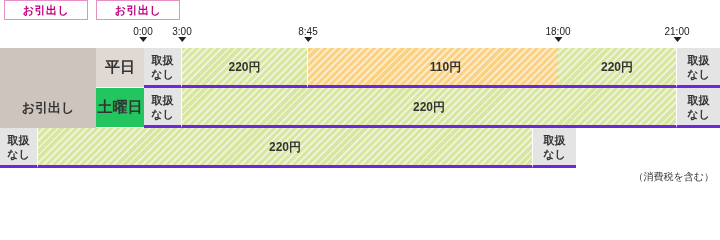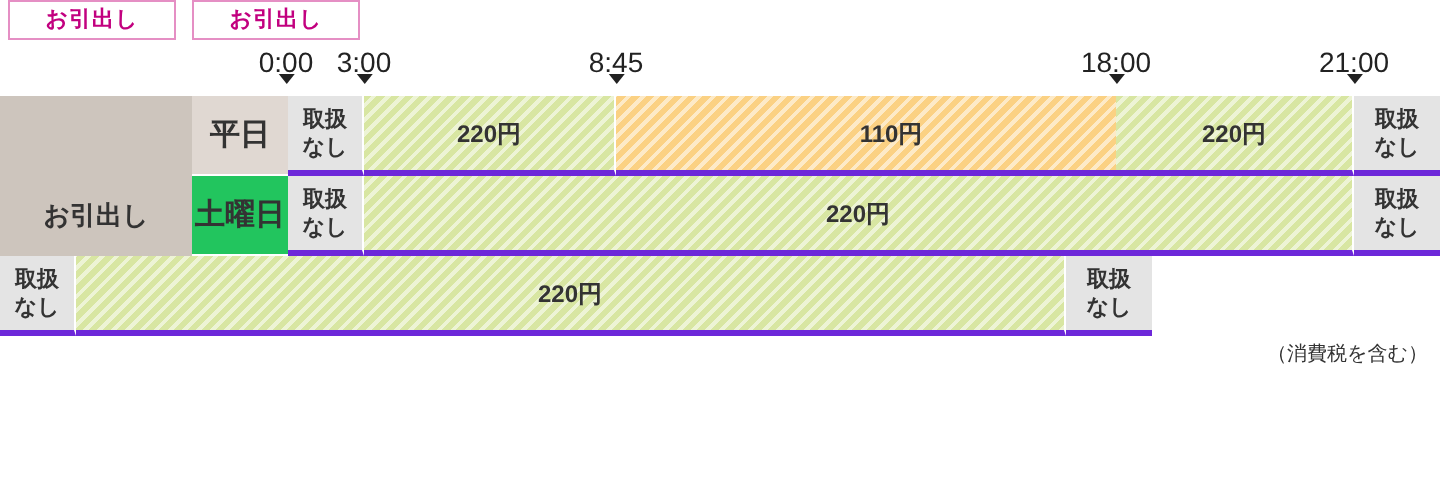--- a/index.html
+++ b/index.html
@@ -48,21 +48,21 @@
     left: 0;
     top: 26px;
     width: 720px;
     height: 22px;
   }
   .tick {
     position: absolute;
     top: 0;
     transform: translateX(-50%);
     text-align: center;
-    font-size: 14px;
+    font-size: 10px;
     color: #222222;
     line-height: 11px;
     white-space: nowrap;
   }
   .tick .arrow {
     display: block;
     margin: 0 auto;
     width: 0;
     height: 0;
     border-left: 4px solid transparent;

